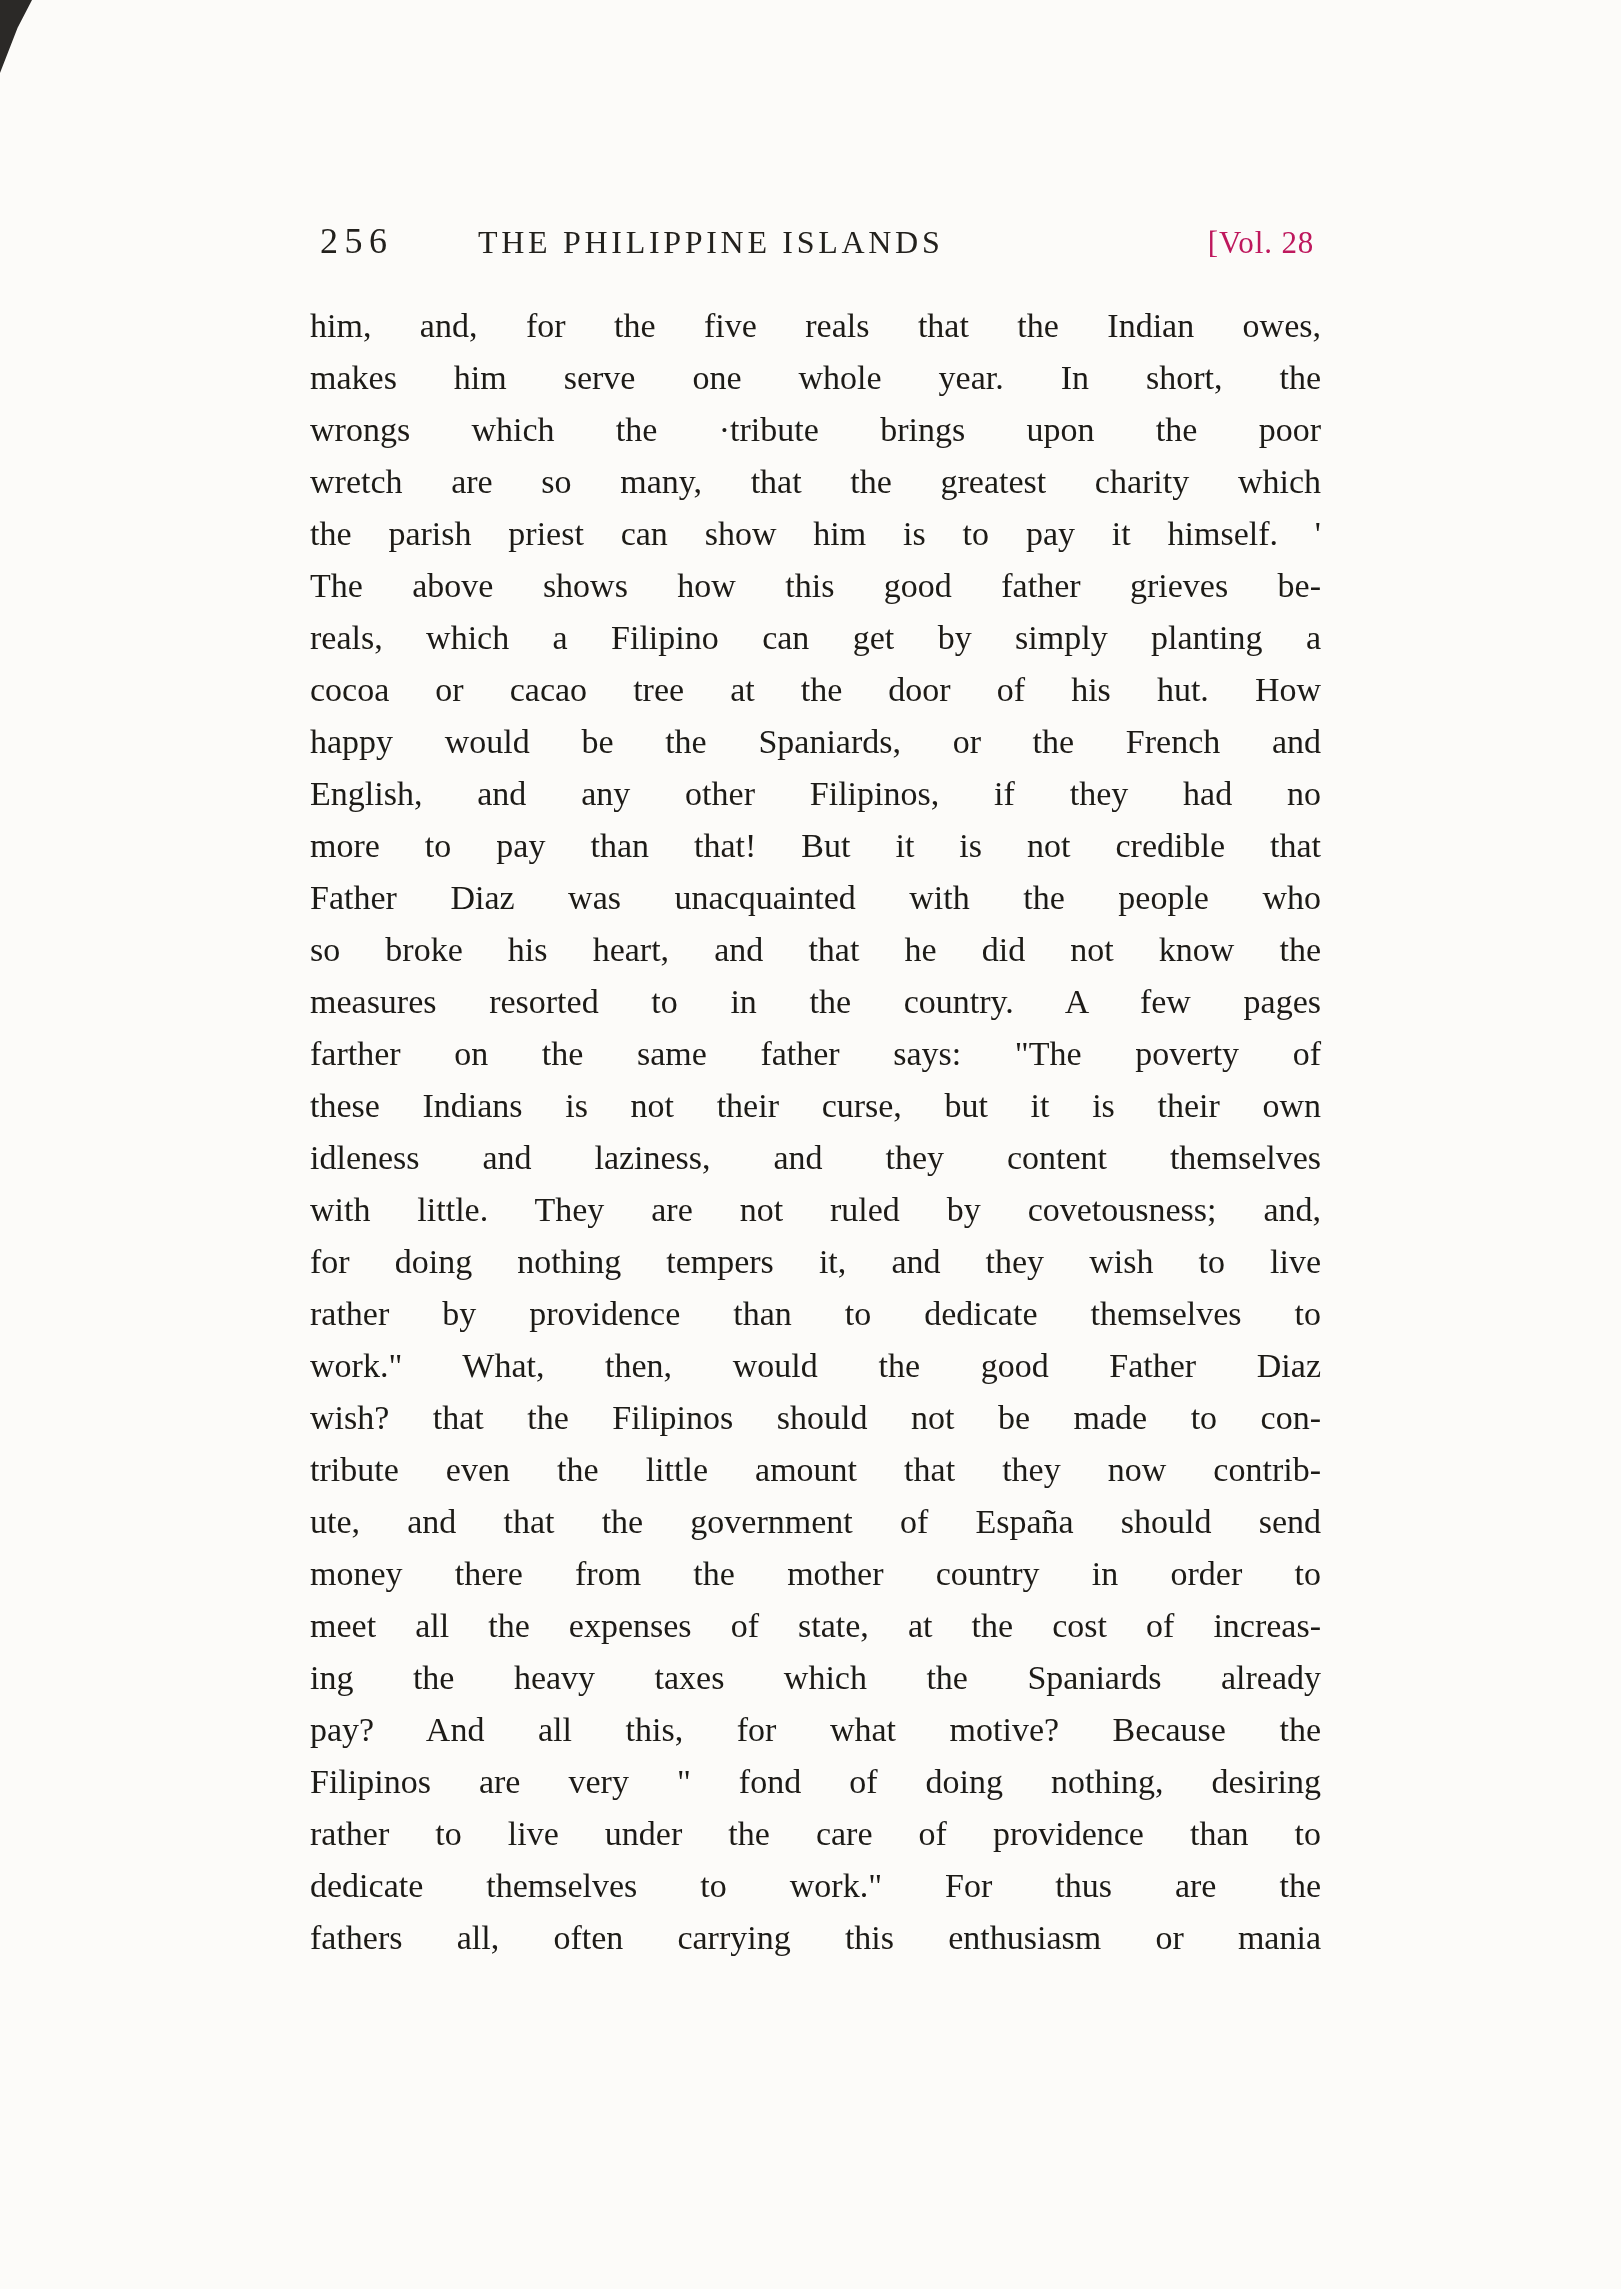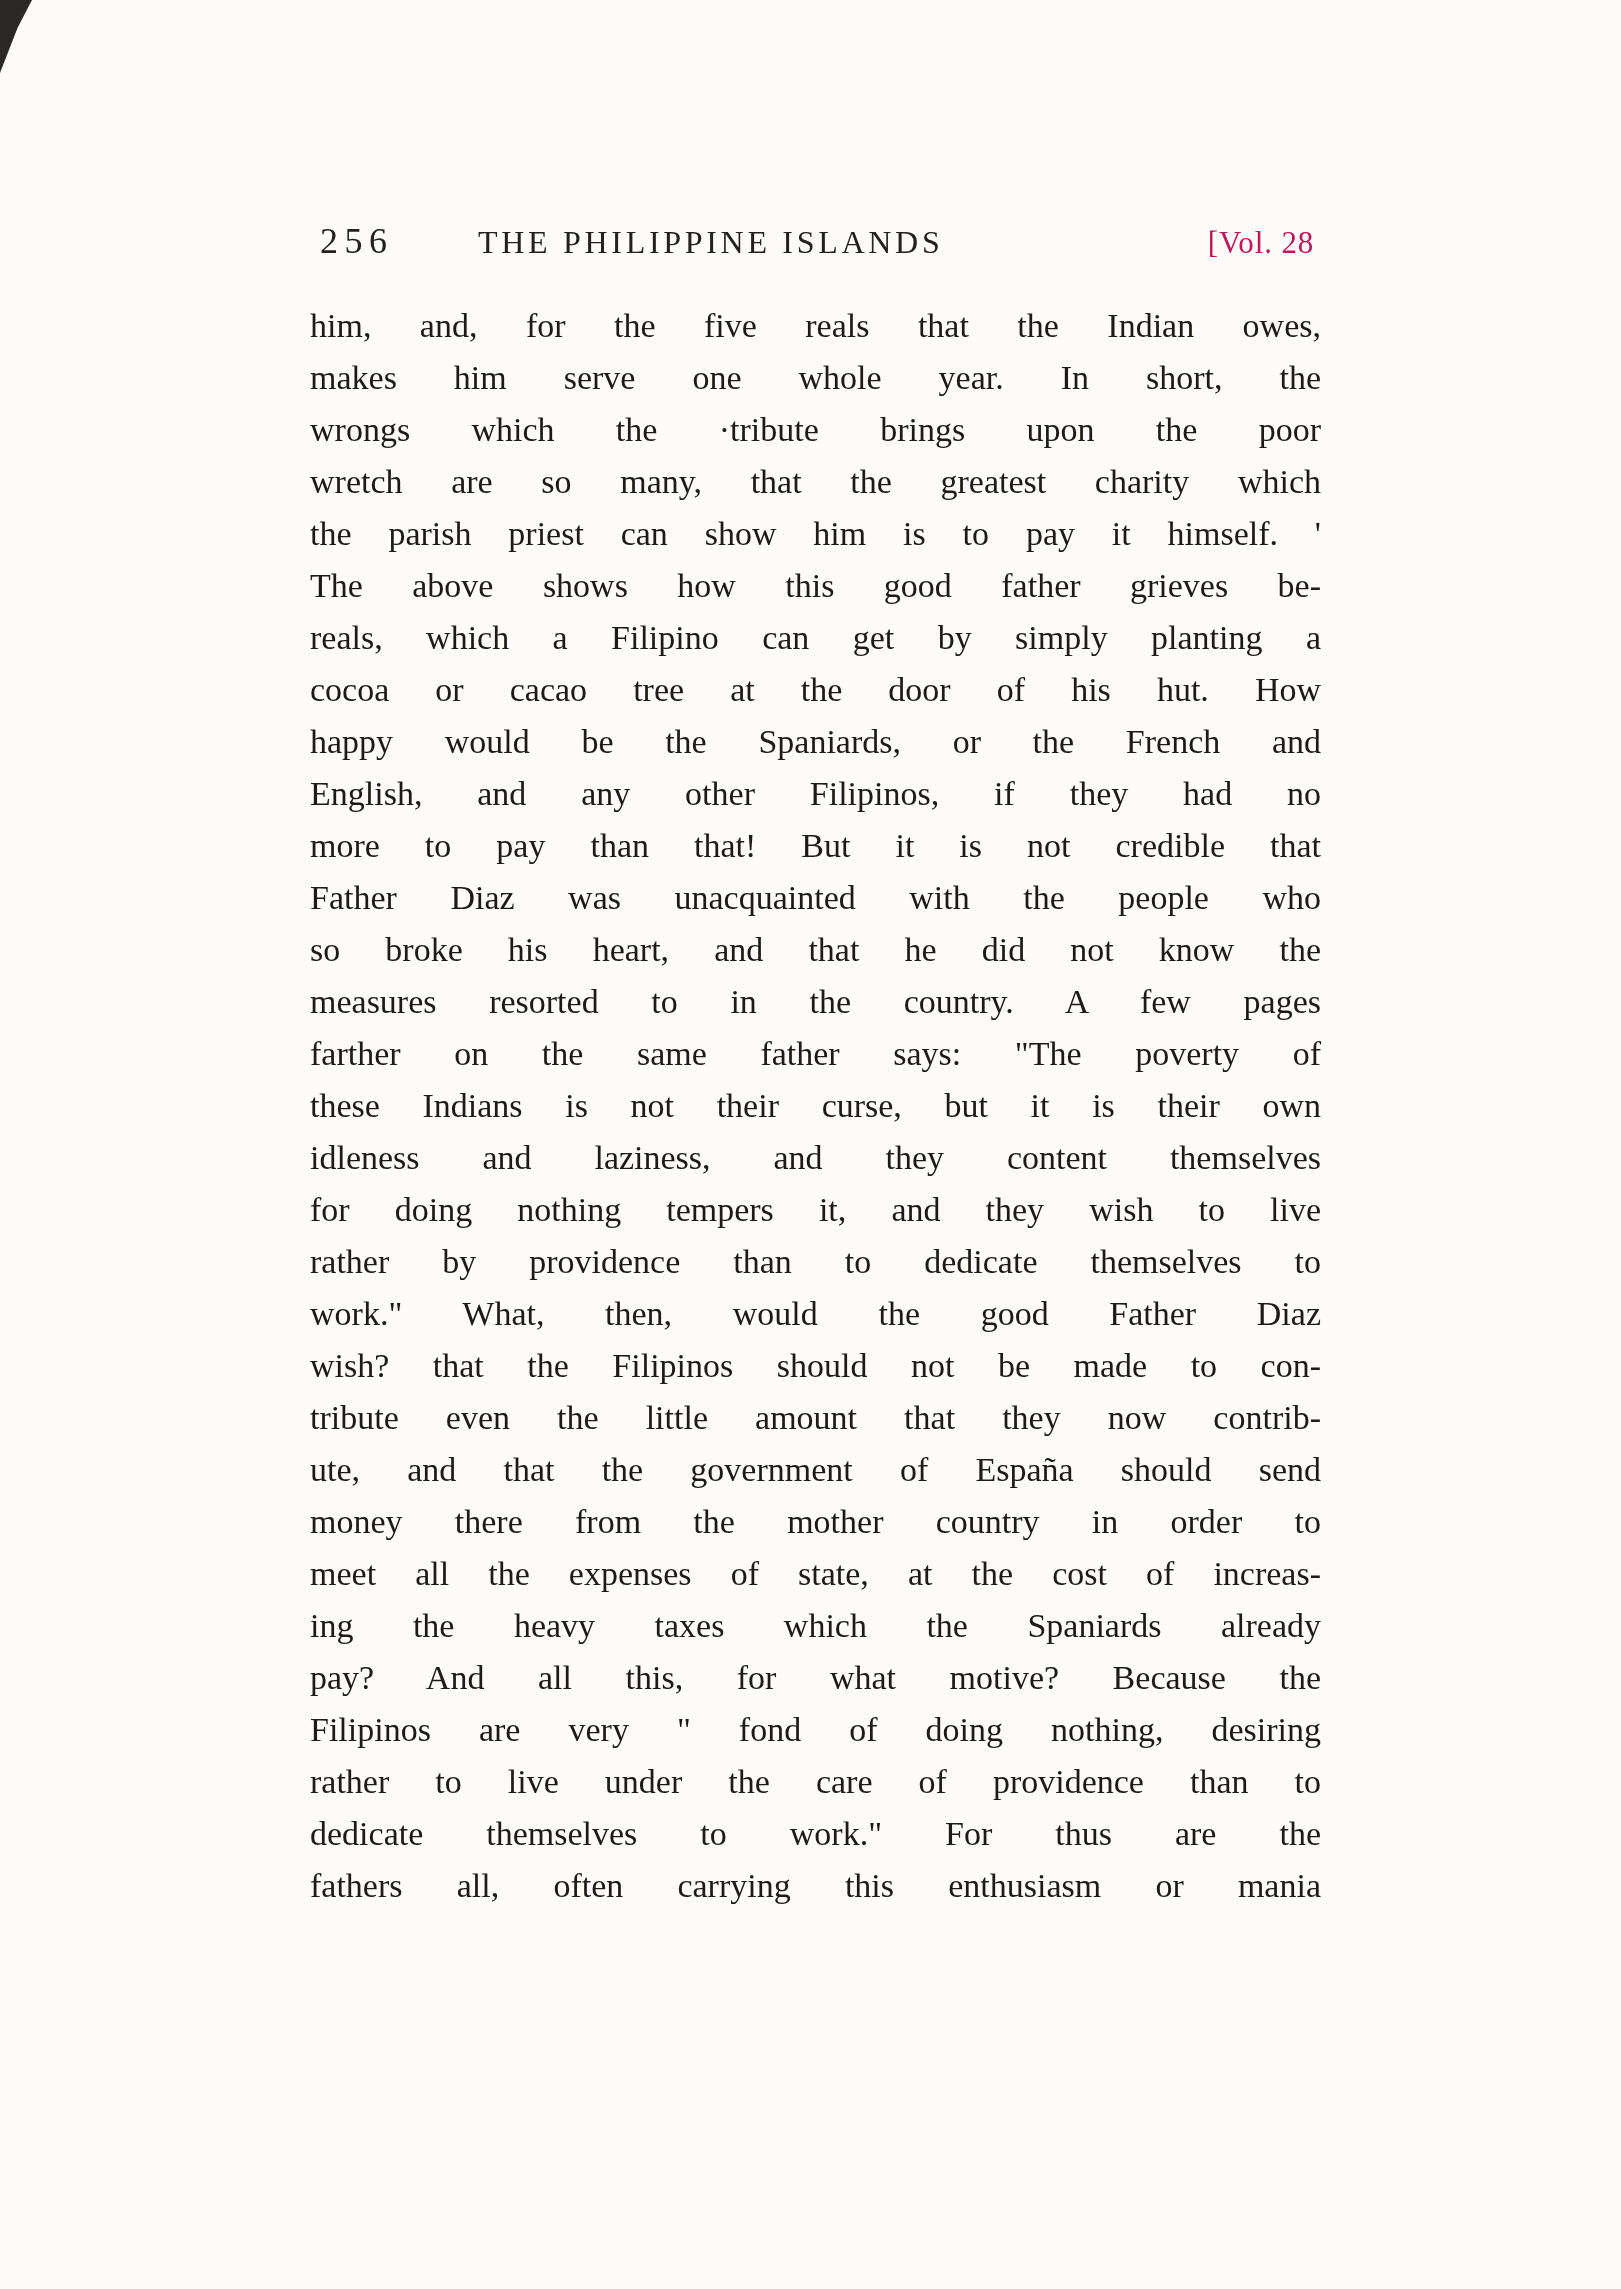--- a/index.html
+++ b/index.html
@@ -96,20 +96,21 @@
       <div class="line">cocoa or cacao tree at the door of his hut.  How</div>
       <div class="line">happy would be the Spaniards, or the French and</div>
       <div class="line">English, and any other Filipinos, if they had no</div>
       <div class="line">more to pay than that!  But it is not credible that</div>
       <div class="line">Father Diaz was unacquainted with the people who</div>
       <div class="line">so broke his heart, and that he did not know the</div>
       <div class="line">measures resorted to in the country.  A few pages</div>
       <div class="line">farther on the same father says:  "The poverty of</div>
       <div class="line">these Indians is not their curse, but it is their own</div>
       <div class="line">idleness and laziness, and they content themselves</div>
+      <div class="line">with little.  They are not ruled by covetousness; and,</div>
       <div class="line">for doing nothing tempers it, and they wish to live</div>
       <div class="line">rather by providence than to dedicate themselves to</div>
       <div class="line">work."  What, then, would the good Father Diaz</div>
       <div class="line">wish? that the Filipinos should not be made to con-</div>
       <div class="line">tribute even the little amount that they now contrib-</div>
       <div class="line">ute, and that the government of España should send</div>
       <div class="line">money there from the mother country in order to</div>
       <div class="line">meet all the expenses of state, at the cost of increas-</div>
       <div class="line">ing the heavy taxes which the Spaniards already</div>
       <div class="line">pay?  And all this, for what motive?  Because the</div>

